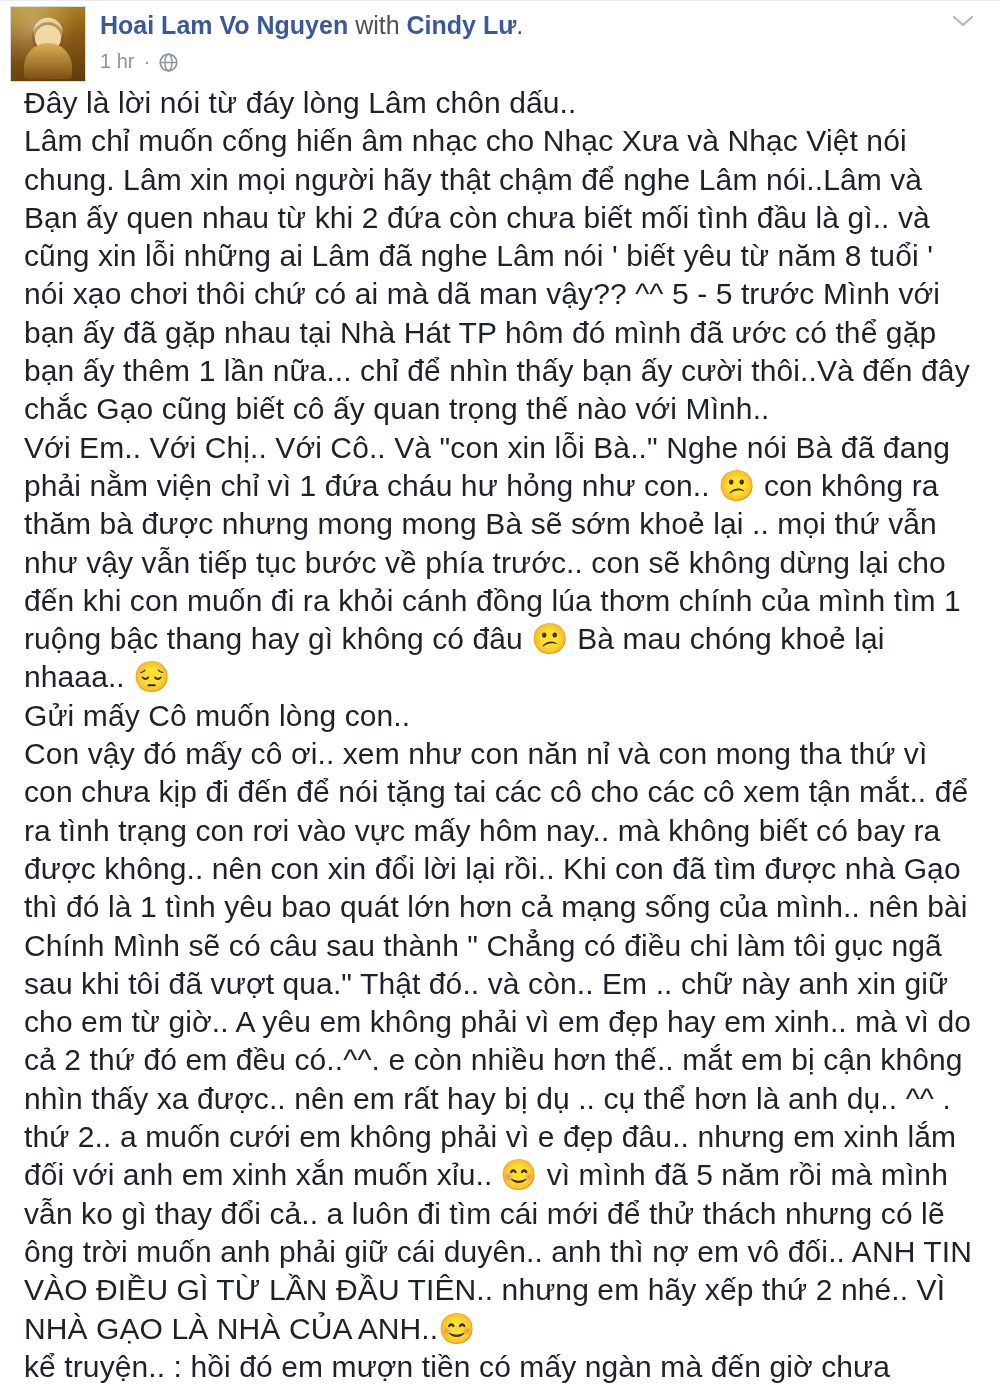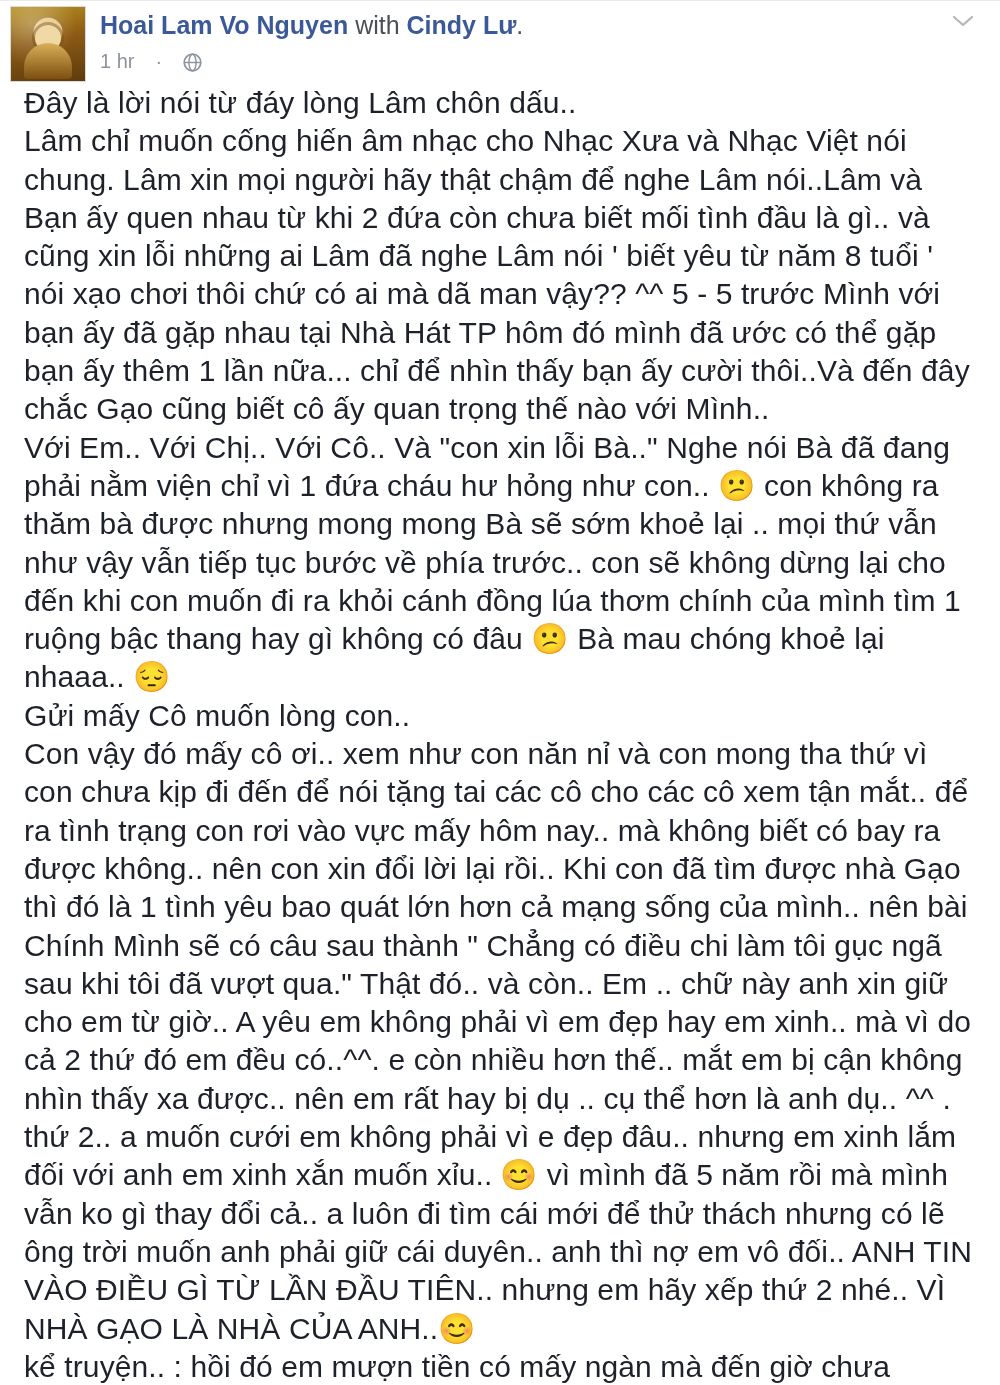--- a/index.html
+++ b/index.html
@@ -92,21 +92,21 @@
   .dot-end {
     color: #4b4f56;
   }
   .meta-line {
     margin-top: 9px;
     font-size: 20px;
     line-height: 24px;
     color: #8d949e;
     display: flex;
     align-items: center;
-    gap: 21px;
+    gap: 9px;
   }
   .meta-sep {
     color: #8d949e;
   }
   .globe-icon {
     display: inline-block;
     width: 19px;
     height: 19px;
     position: relative;
     top: 1px;

